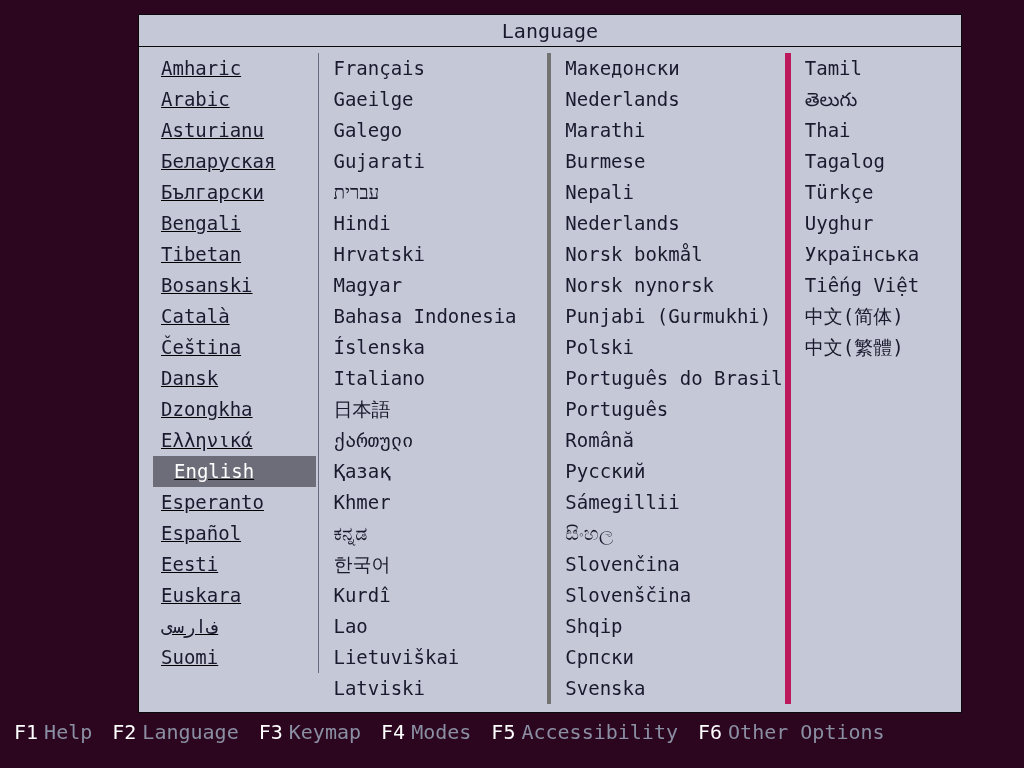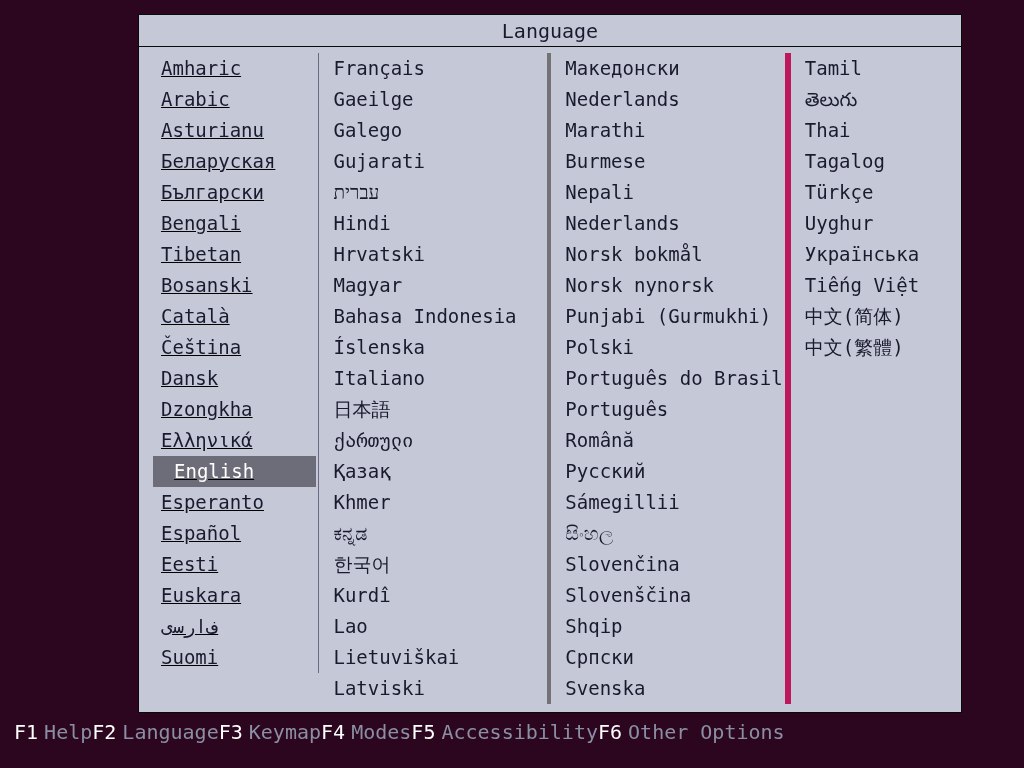--- a/index.html
+++ b/index.html
@@ -61,20 +61,21 @@
     padding-left: 21px;
   }
   .fkeys {
     position: absolute;
     bottom: 24px;
     left: 14px;
     right: 14px;
     font-size: 20px;
     color: #9aa0b0;
     display: flex;
+    gap: 20px;
     white-space: nowrap;
   }
   .fkey .key {
     color: #ffffff;
   }
   .fkey .label {
     color: #8a8fa3;
     margin-left: 6px;
   }
 </style>

